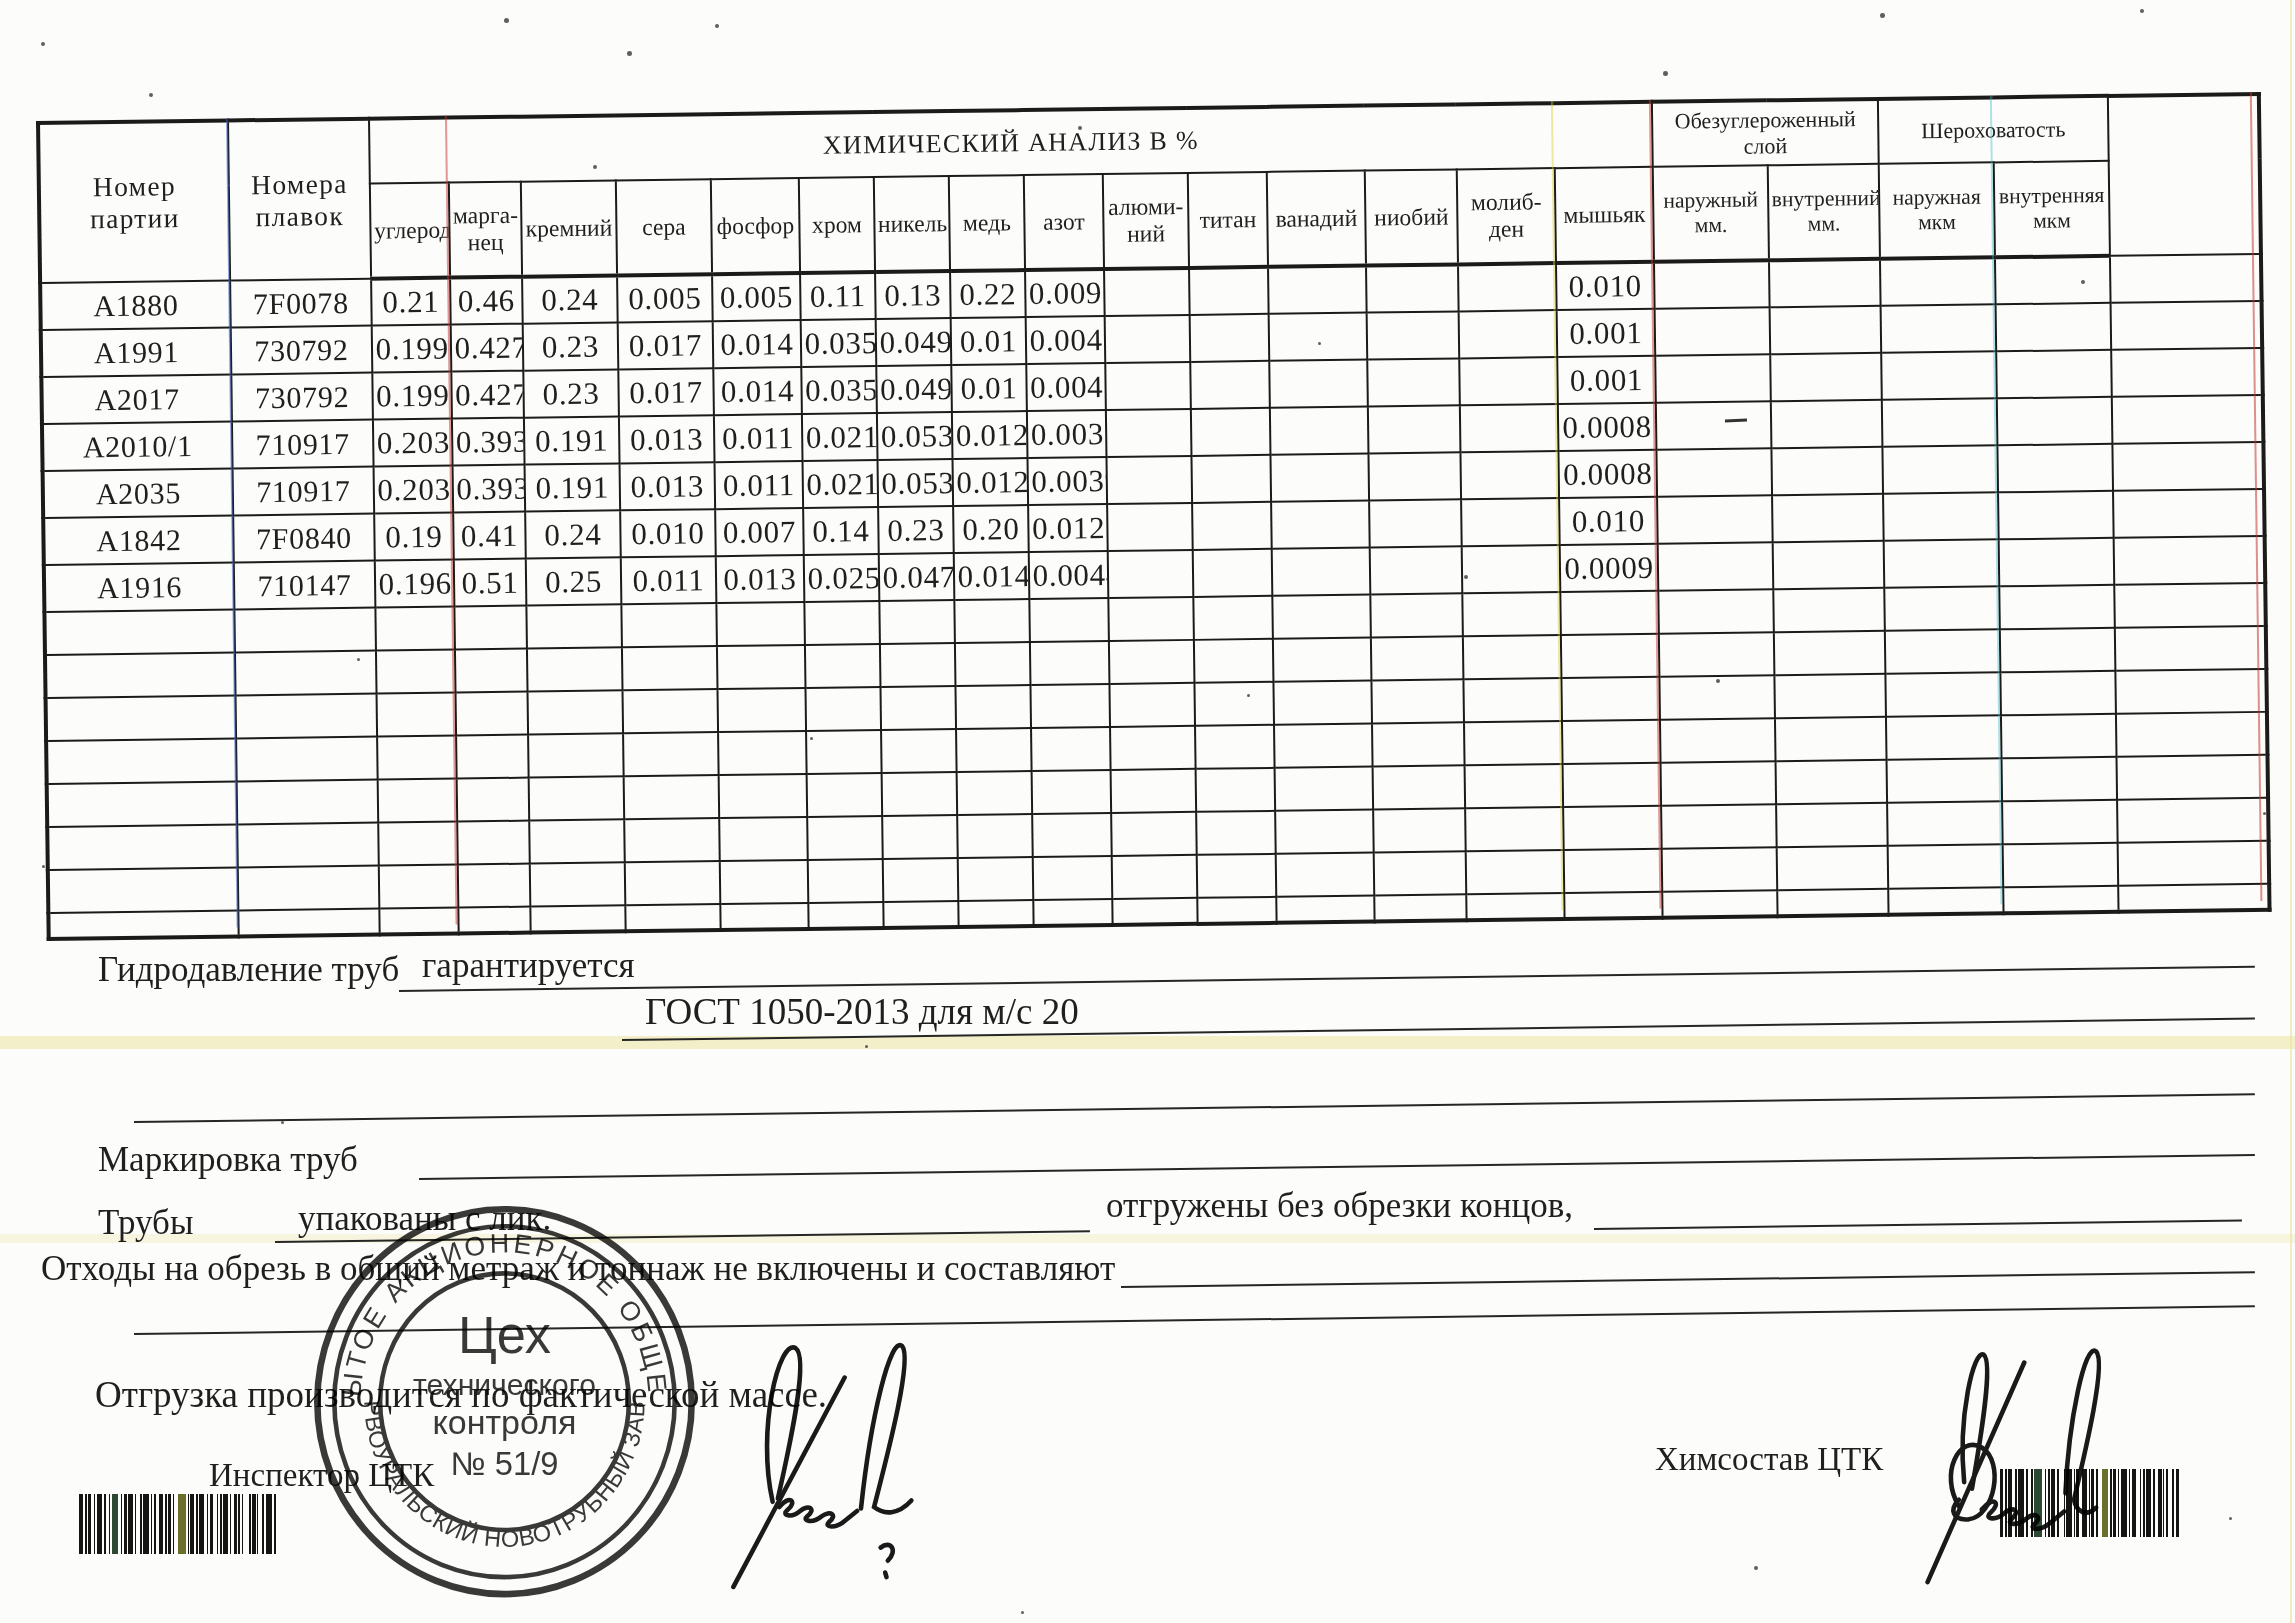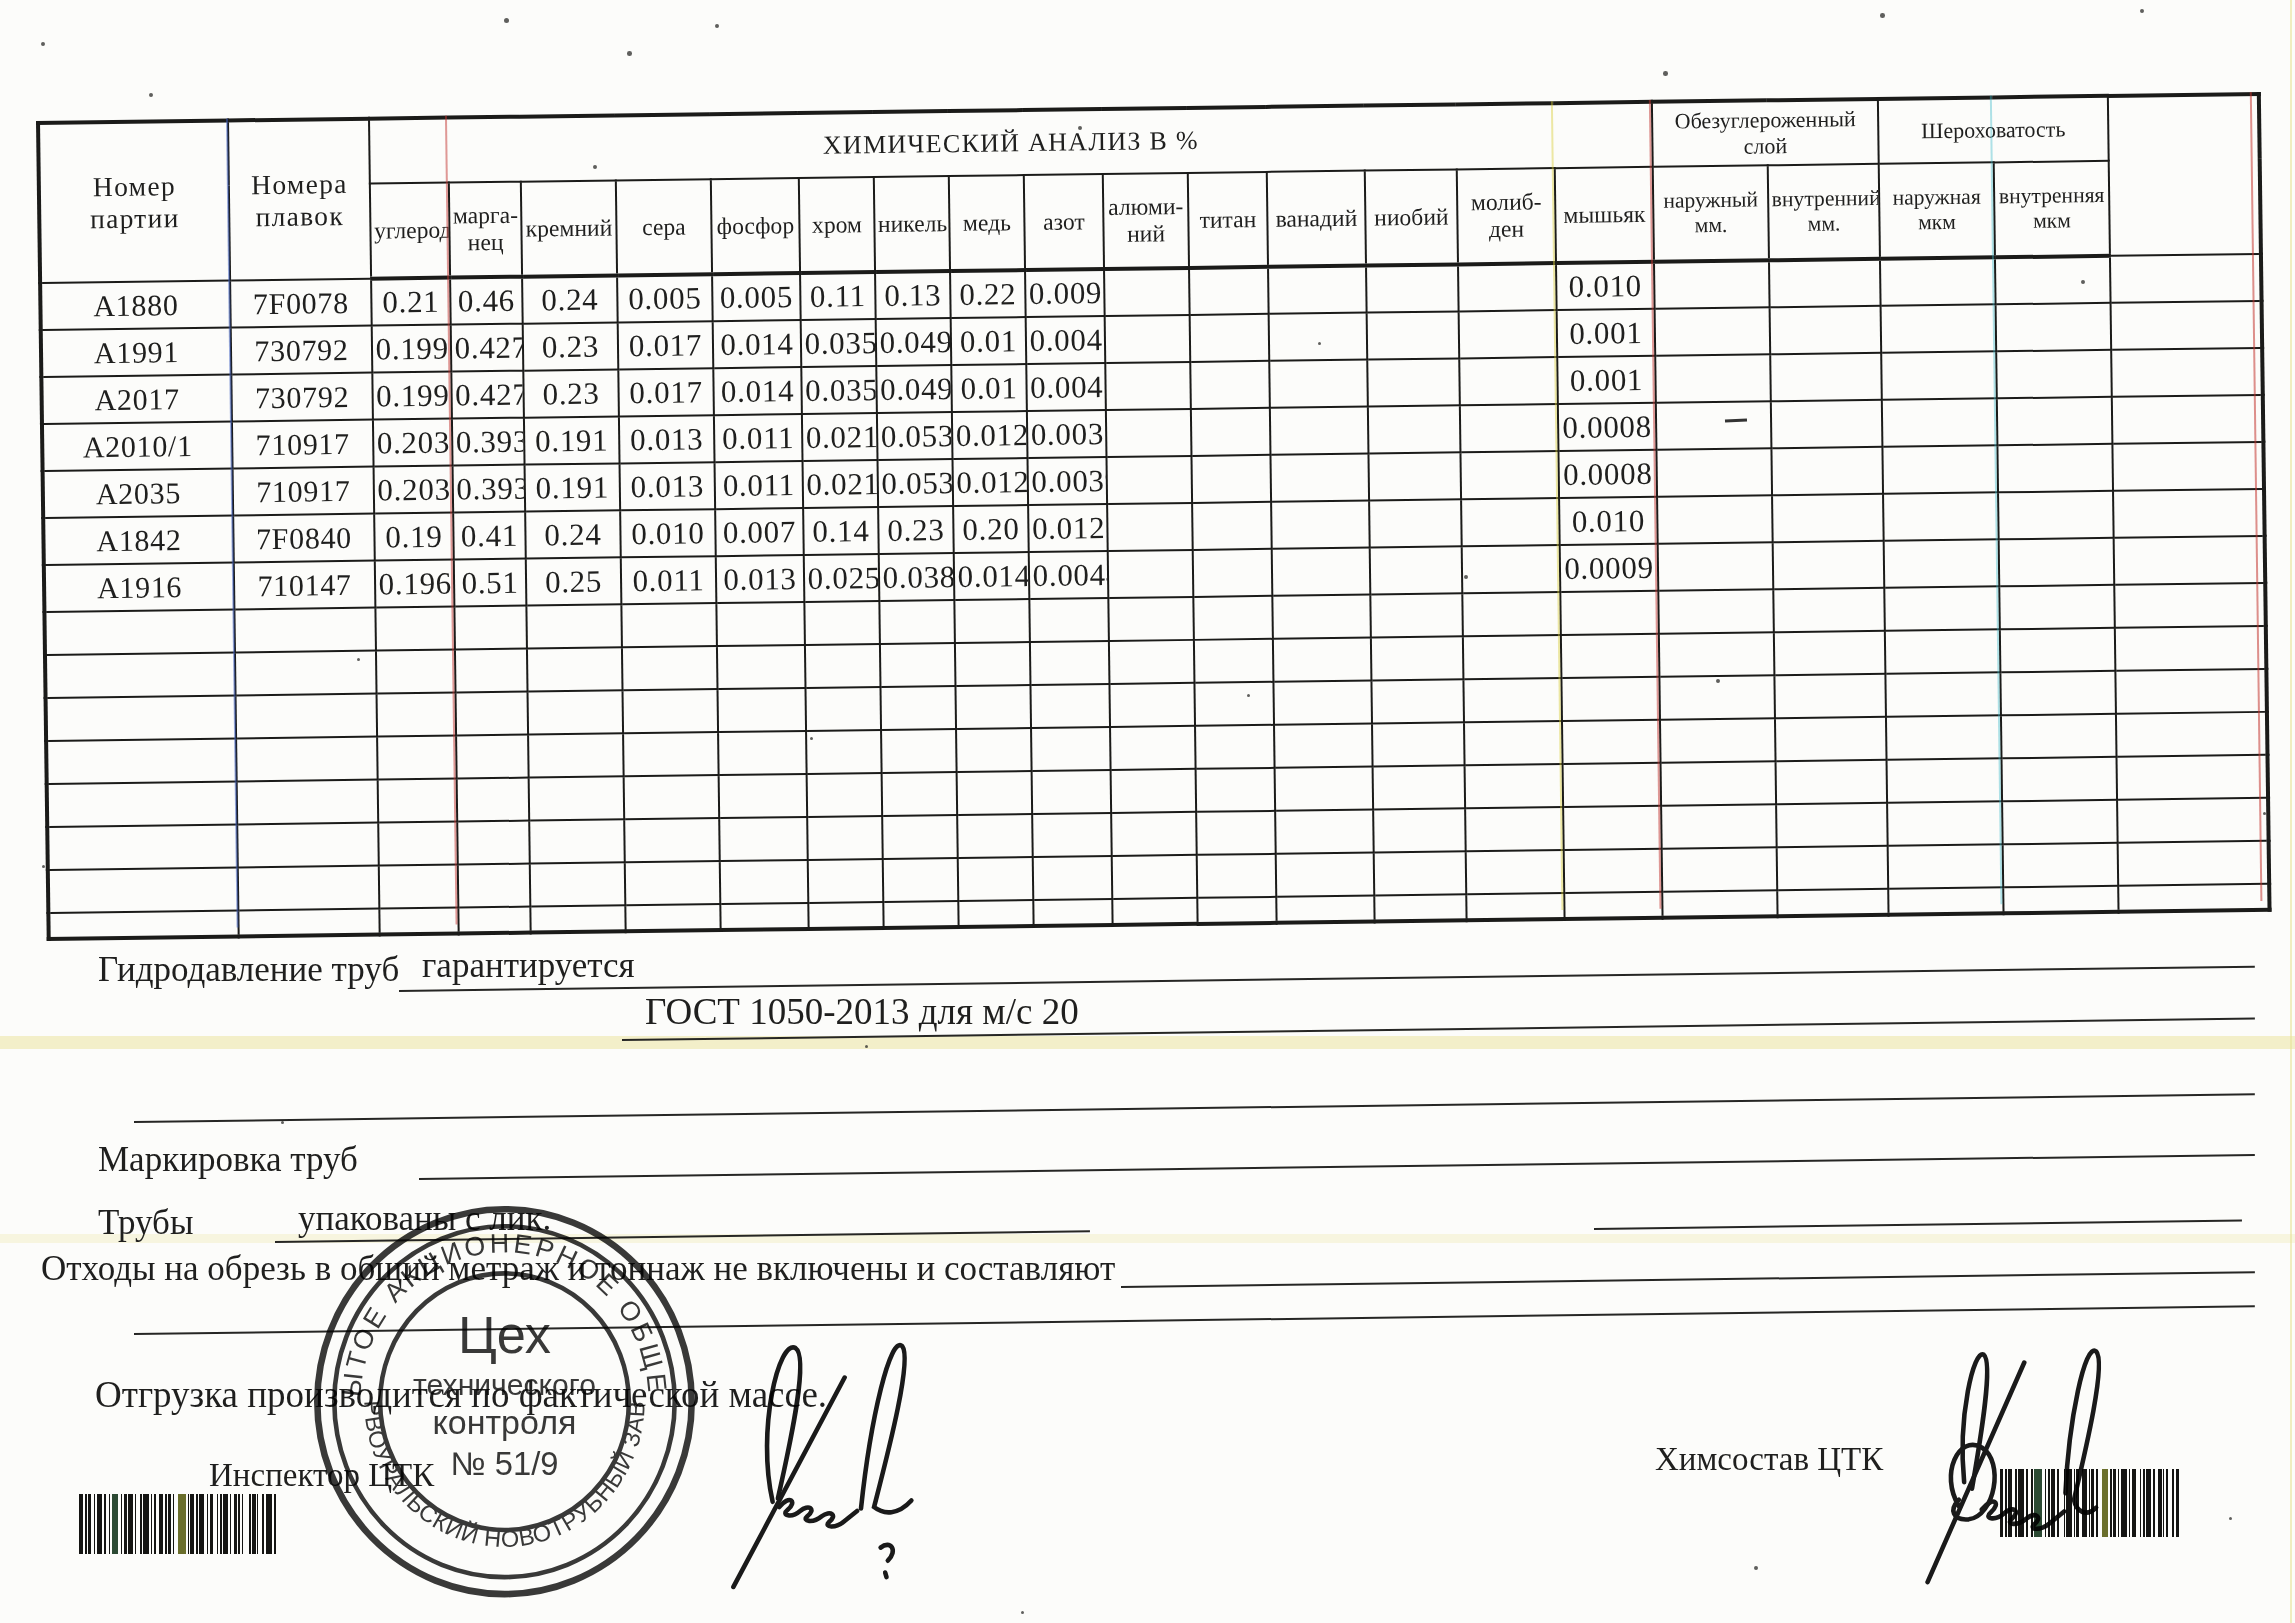--- a/index.html
+++ b/index.html
@@ -282,21 +282,21 @@
           </tr>
           <tr>
             <td class="batch">А1916</td>
             <td class="melt">710147</td>
             <td>0.196</td>
             <td>0.51</td>
             <td>0.25</td>
             <td>0.011</td>
             <td>0.013</td>
             <td>0.025</td>
-            <td>0.038</td>
+            <td>0.047</td>
             <td>0.014</td>
             <td>0.0044</td>
             <td></td>
             <td></td>
             <td></td>
             <td></td>
             <td></td>
             <td>0.0009</td>
             <td></td>
             <td></td>
@@ -515,20 +515,21 @@
   <div class="rule" style="left:622px;top:1039px;width:1633px;"></div>
 
   <div class="rule" style="left:134px;top:1121px;width:2121px;"></div>
 
   <div class="t lab" style="left:98px;top:1140px;">Маркировка труб</div>
   <div class="rule" style="left:419px;top:1178px;width:1836px;"></div>
 
   <div class="t lab" style="left:98px;top:1203px;">Трубы</div>
   <div class="t val" style="left:298px;top:1199px;">упакованы с лик.</div>
   <div class="rule" style="left:275px;top:1241px;width:815px;"></div>
+  <div class="t val" style="left:1106px;top:1186px;">отгружены без обрезки концов,</div>
   <div class="rule" style="left:1594px;top:1228px;width:648px;"></div>
 
   <div class="t lab" style="left:41px;top:1249px;">Отходы на обрезь в общий метраж и тоннаж не включены и составляют</div>
   <div class="rule" style="left:1121px;top:1286px;width:1134px;"></div>
 
   <div class="rule" style="left:134px;top:1333px;width:2121px;"></div>
 
   <div class="t lab" style="left:95px;top:1373px;font-size:37px;">Отгрузка производится по фактической массе.</div>
 
   <div class="t" style="left:209px;top:1457px;font-size:33px;">Инспектор ЦТК</div>

